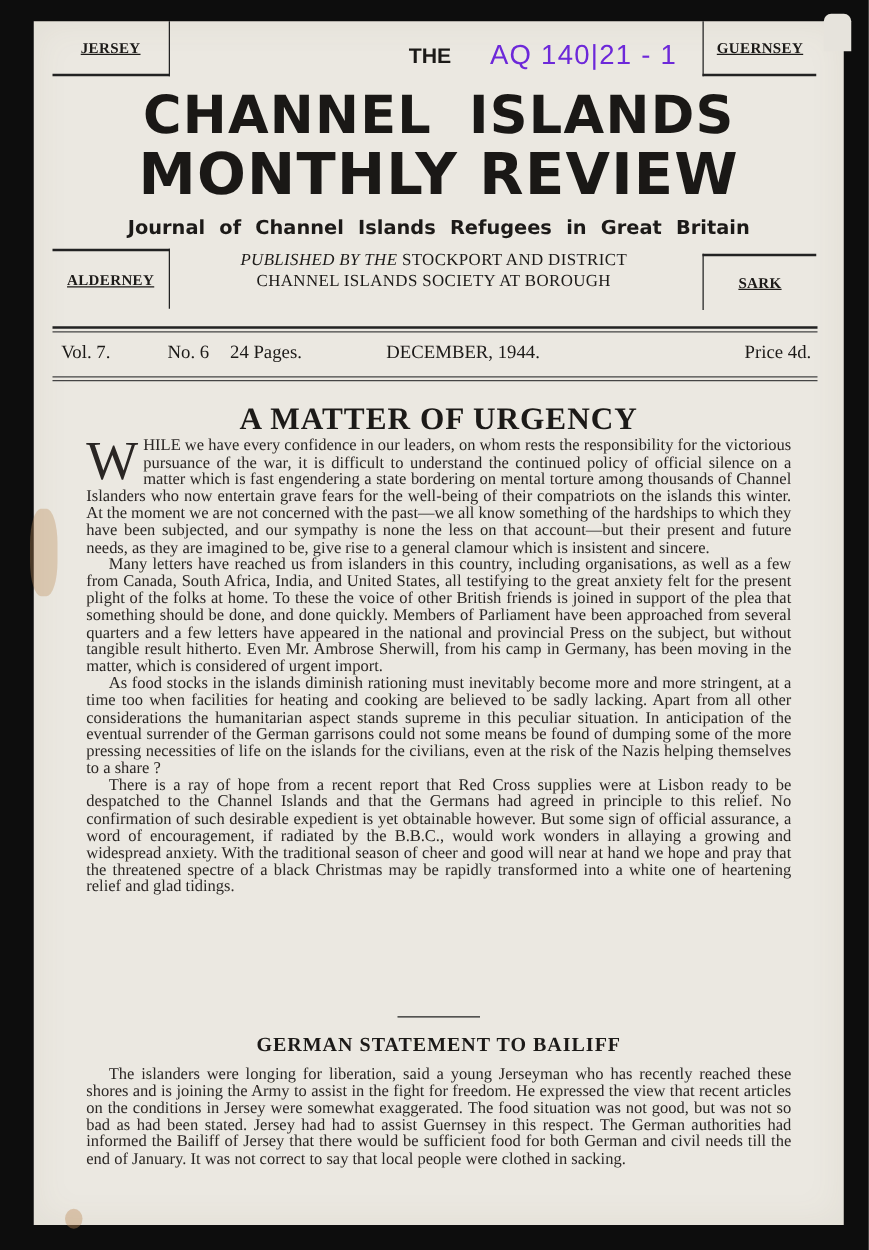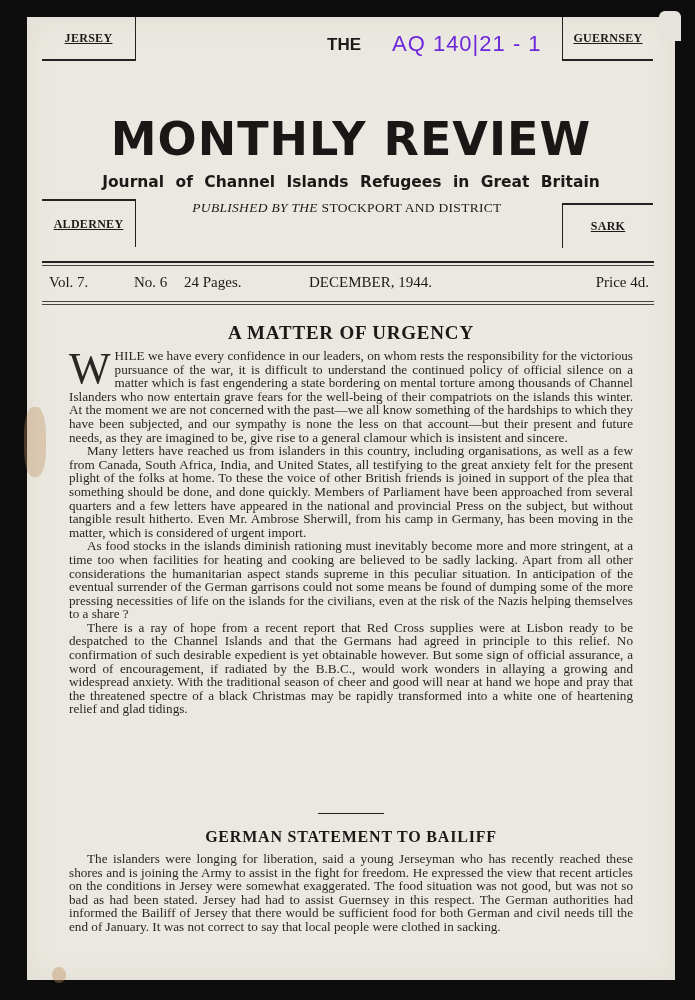--- a/index.html
+++ b/index.html
@@ -21,21 +21,21 @@
   .pub i { font-style:italic;text-align:right; }
   .rule-top { position:absolute; left:15px; width:612px; top:244px; border-top:2px solid #222; }
   .rule-top2 { position:absolute; left:15px; width:612px; top:248px; border-top:1px solid #444; }
   .issue { position:absolute; left:22px; width:600px; top:257px; font-family:"Liberation Serif", serif; font-size:15px; display:flex; }
   .issue .vol { width:85px; } .issue .no { width:50px; } .issue .pages { width:95px; }
   .issue .date { width:200px; margin-left:30px; }
   .issue .price { margin-left:auto; }
   .rule-bot { position:absolute; left:15px; width:612px; top:284px; border-top:1px solid #444; }
   .rule-bot2 { position:absolute; left:15px; width:612px; top:287px; border-top:1px solid #444; }
   .article { position:absolute; left:42px; width:564px; font-family:"Liberation Serif", serif; font-size:13.2px; line-height:13.6px; text-align:justify; color:#2a2624; }
-  .headline { position:absolute; left:0; width:648px; text-align:center; font-family:"Liberation Serif", serif; font-weight:bold; font-size:19px; letter-spacing:0.8px; }
+  .headline { position:absolute; left:0; width:648px; text-align:center; font-family:"Liberation Serif", serif; font-weight:bold; font-size:25px; letter-spacing:0.8px; }
   .h1 { top:305px; }
   .h2 { top:811px; font-size:16px; }
   .a1 { top:332px; }
   .a2 { top:835px; }
   .article p { margin:0; text-indent:18px; }
   .article p.first { text-indent:0; }
   .dropcap { float:left; font-size:44px; line-height:36px; margin:2px 4px 0 0; font-family:"Liberation Serif", serif; }
   .divider { position:absolute; left:291px; top:796px; width:66px; border-top:1.5px solid #222; }
   .stain { position:absolute; left:-3px; top:390px; width:22px; height:70px; background:rgba(190,140,90,0.35); border-radius:40%; }
   .stain2 { position:absolute; left:25px; top:950px; width:14px; height:16px; background:rgba(190,140,90,0.4); border-radius:50%; }
@@ -48,25 +48,27 @@
   <div class="stain"></div>
   <div class="stain2"></div>
 
   <div class="box box-jersey">JERSEY</div>
   <div class="box box-guernsey">GUERNSEY</div>
   <div class="box box-alderney">ALDERNEY</div>
   <div class="box box-sark">SARK</div>
 
   <div class="the">THE</div>
   <div class="handwritten">AQ 140|21 - 1</div>
+  <div class="title1">CHANNEL ISLANDS</div>
   <div class="title2">MONTHLY REVIEW</div>
   <div class="subtitle">Journal of Channel Islands Refugees in Great Britain</div>
 
   <div class="pub">
     <div><i>PUBLISHED BY THE</i> <span>STOCKPORT AND DISTRICT</span></div>
+    <div>CHANNEL ISLANDS SOCIETY AT BOROUGH</div>
   </div>
 
   <div class="rule-top"></div>
   <div class="rule-top2"></div>
 
   <div class="issue">
     <span class="vol">Vol. 7.</span>
     <span class="no">No. 6</span>
     <span class="pages">24 Pages.</span>
     <span class="date">DECEMBER, 1944.</span>

